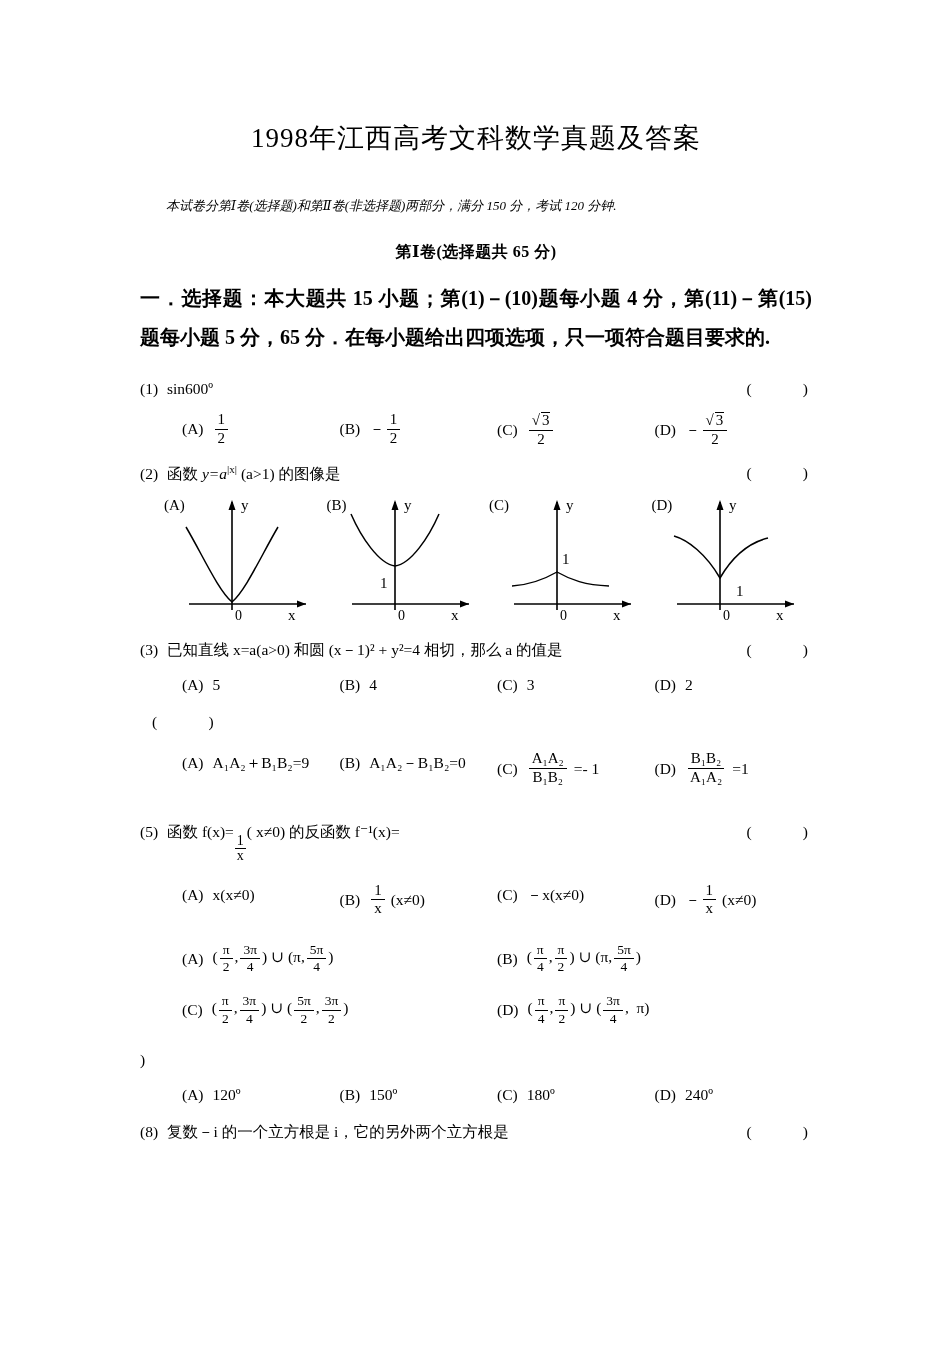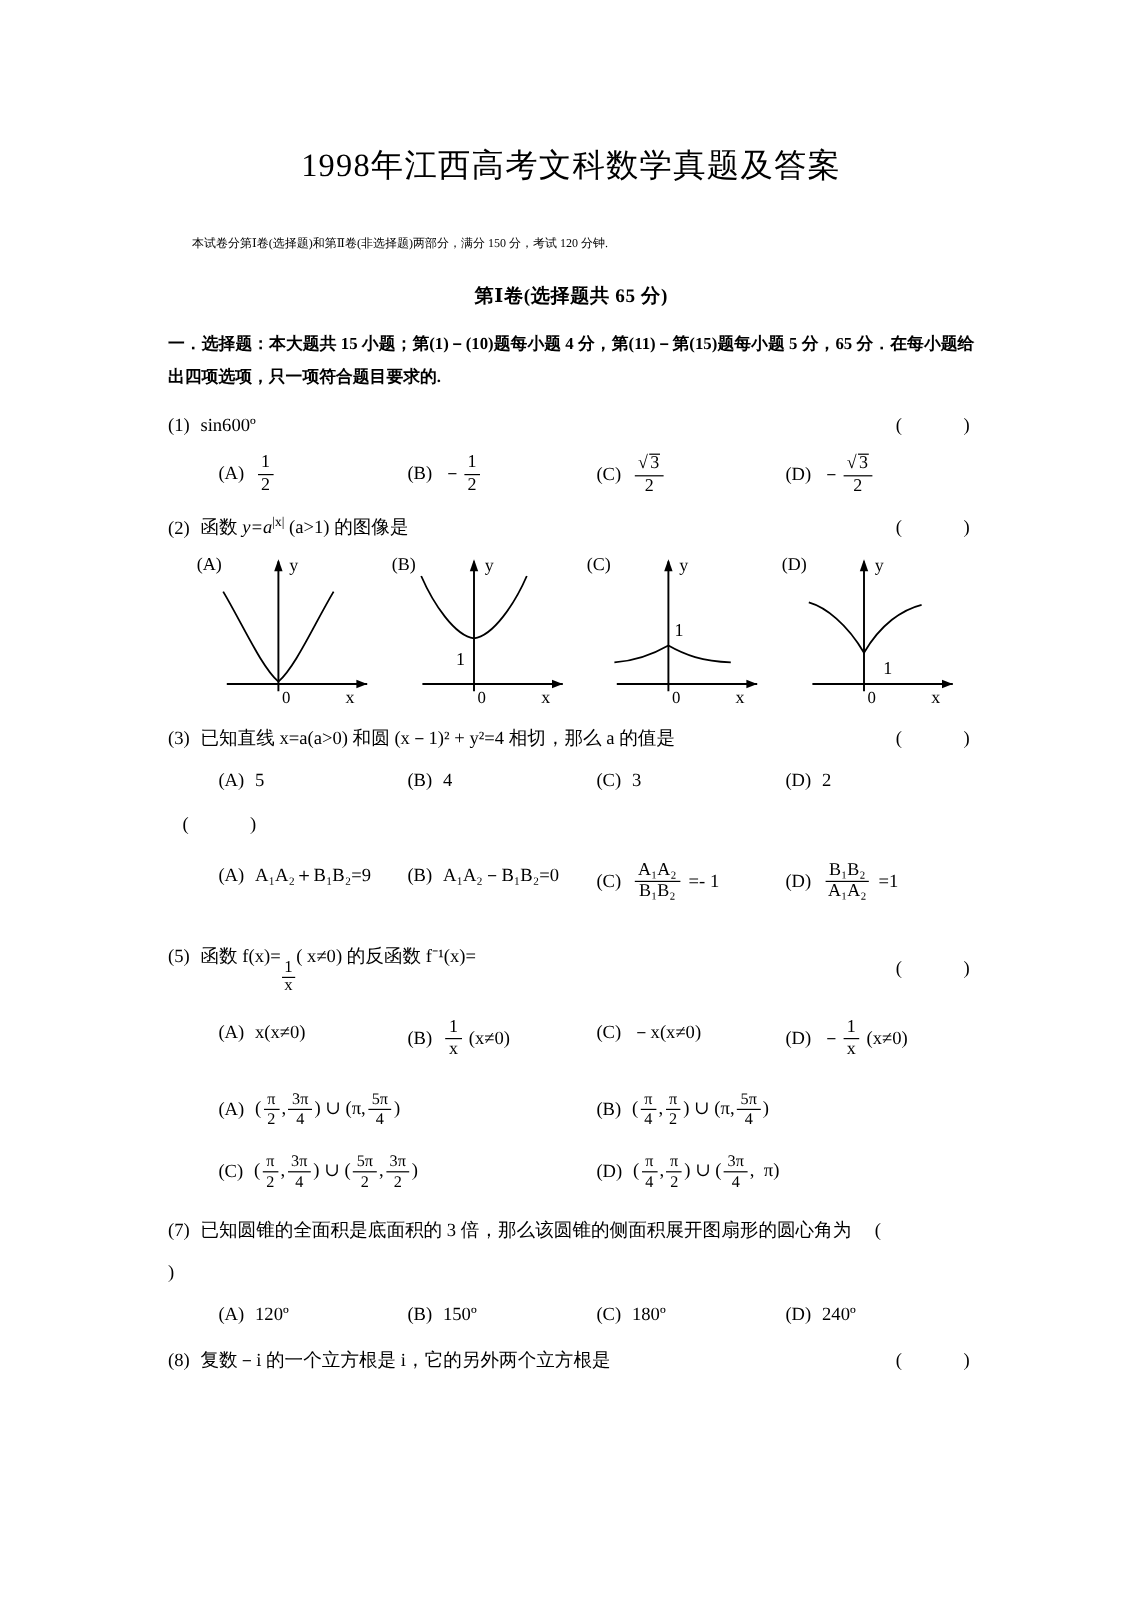--- a/index.html
+++ b/index.html
@@ -34,52 +34,52 @@
     font-weight: normal;
     text-align: center;
     margin: 0;
     padding-top: 120px;
     letter-spacing: 1px;
     font-family: "Liberation Serif", "DejaVu Serif", serif;
   }
 
   
   .intro {
-    font-size: 10px;
+    font-size: 13px;
     margin-top: 40px;
     text-indent: 2em;
     line-height: 1.5;
+    font-style: italic;
   }
   .subhead {
     font-size: 16px;
     font-weight: bold;
     text-align: center;
     margin-top: 26px;
     letter-spacing: 0.5px;
   }
   .section-instruction {
-    font-size: 14px;
+    font-size: 20px;
     font-weight: bold;
     line-height: 1.95;
     margin-top: 10px;
     text-align: justify;
   }
 
   
   .q {
     font-size: 15.5px;
     line-height: 1.5;
     position: relative;
     margin-top: 14px;
   }
   .q-line {
     display: flex;
-    align-items: center;
+    align-items: flex-start;
     justify-content: space-between;
-    font-family: Liberation Serif, serif;
   }
   .q-text {
     display: inline;
   }
   .q-num {
     display: inline-block;
     min-width: 27px;
   }
   .brackets {
     white-space: pre;
@@ -454,23 +454,20 @@
               </span>) ∪ (<span class="frac small">
                 <span class="num">3π</span>
                 <span class="den">4</span>
               </span>,&nbsp;&nbsp;<span>π</span>)
         </span>
       </div>
     </div>
   </div>
 
   <div class="q" style="margin-top:22px;">
-    <div>
-      <span class="q-num">(7)</span><span>已知圆锥的全面积是底面积的 3 倍，那么该圆锥的侧面积展开图扇形的圆心角为 　(</span>
-    </div>
     <div style="margin-top:12px;">)</div>
     <div class="opts w4" style="margin-top:12px;">
       <div class="opt">
         <span class="lbl">(A)</span>
         <span>120º</span>
       </div>
       <div class="opt">
         <span class="lbl">(B)</span>
         <span>150º</span>
       </div>

